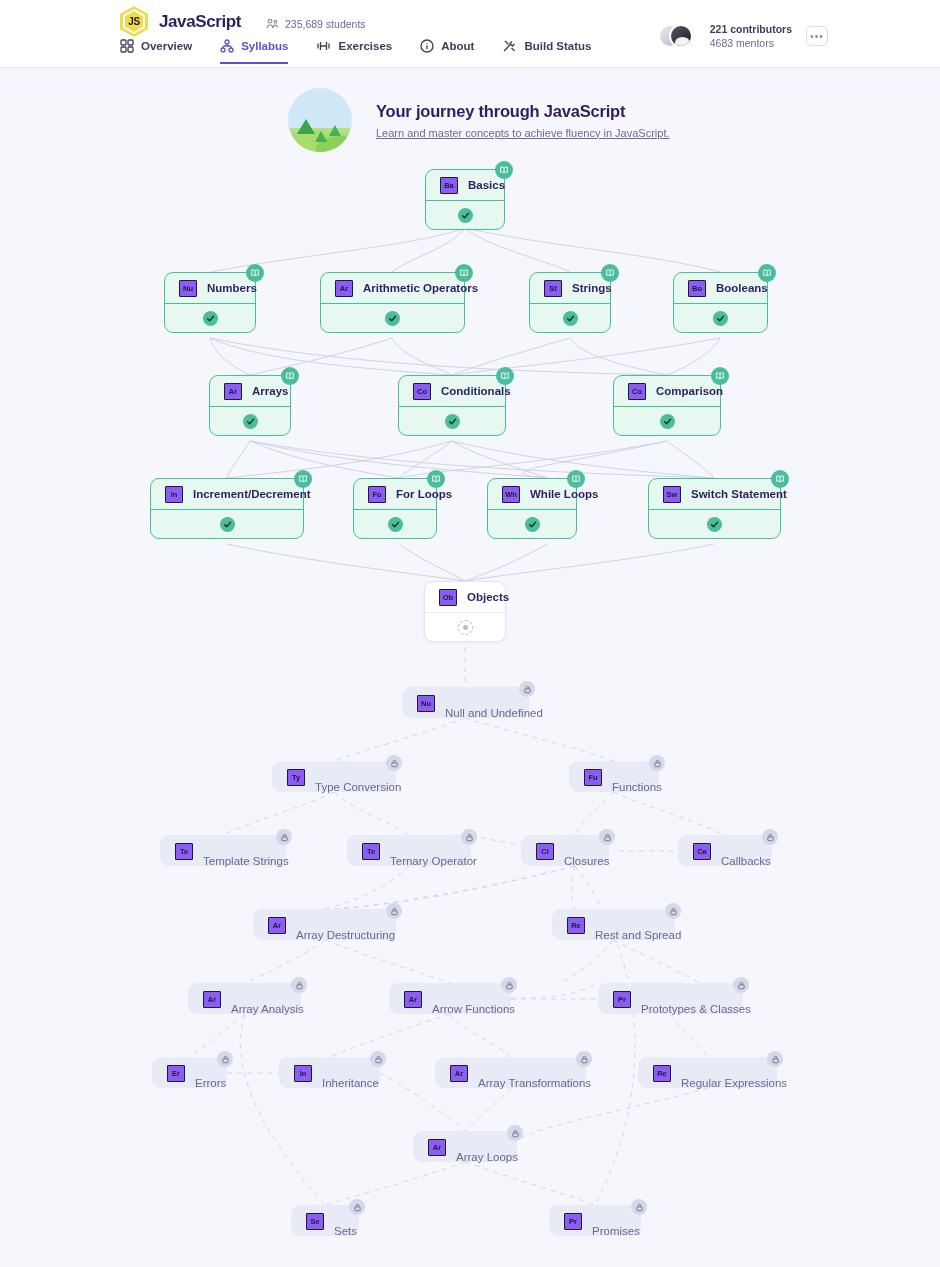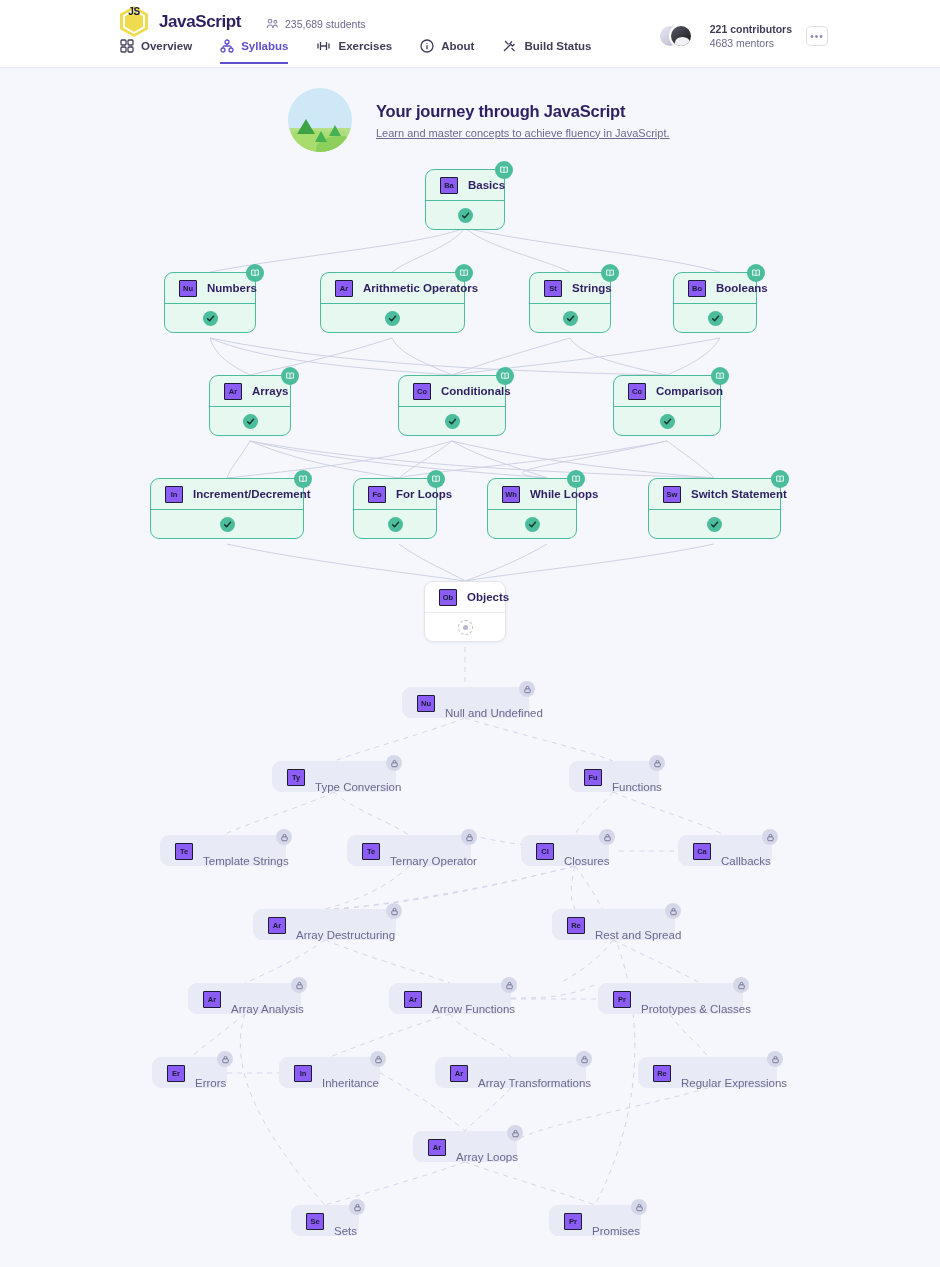--- a/index.html
+++ b/index.html
@@ -15,21 +15,21 @@
   .header {
     position: absolute; top: 0; left: 0; width: 940px; height: 68px;
     background: #ffffff;
   }
   .brand-row {
     position: absolute; left: 120px; top: 6px;
     display: flex; align-items: center; gap: 11px;
   }
   .js-logo {
     width: 28px; height: 31px; position: relative;
-    display: flex; align-items: flex-start; justify-content: center;
+    display: flex; align-items: center; justify-content: center;
   }
   .js-hex {
     position: absolute; inset: 0;
     background: #f0db4f;
     clip-path: polygon(50% 0%, 100% 25%, 100% 75%, 50% 100%, 0% 75%, 0% 25%);
   }
   .js-hex-inner {
     position: absolute; inset: 3px;
     background: #ffffff;
     clip-path: polygon(50% 0%, 100% 25%, 100% 75%, 50% 100%, 0% 75%, 0% 25%);
@@ -420,21 +420,21 @@
                 <path d="M1.8 5.2l2.2 2.2L8.4 2.6"></path>
               </svg>
             </span>
           </div>
           <span class="badge">
             <svg width="10" height="10" viewBox="0 0 12 12" fill="none" stroke="#ffffff" stroke-width="1.1">
               <path d="M6 3.2C5 2.3 3.4 2.2 2 2.5v6.2c1.4-.3 3-.2 4 .7 1-.9 2.6-1 4-.7V2.5c-1.4-.3-3-.2-4 .7zM6 3.2v6.2"></path>
             </svg>
           </span>
         </div>
-        <div class="node completed" style="left: 673px; top: 272px; width: 84px;">
+        <div class="node completed" style="left: 673px; top: 272px; width: 95px;">
           <div class="row">
             <span class="abbr">Bo</span>
             <span class="label">Booleans</span>
           </div>
           <div class="foot">
             <span class="check">
               <svg width="9" height="9" viewBox="0 0 10 10" fill="none" stroke="#15352c" stroke-width="1.6" stroke-linecap="round" stroke-linejoin="round">
                 <path d="M1.8 5.2l2.2 2.2L8.4 2.6"></path>
               </svg>
             </span>

